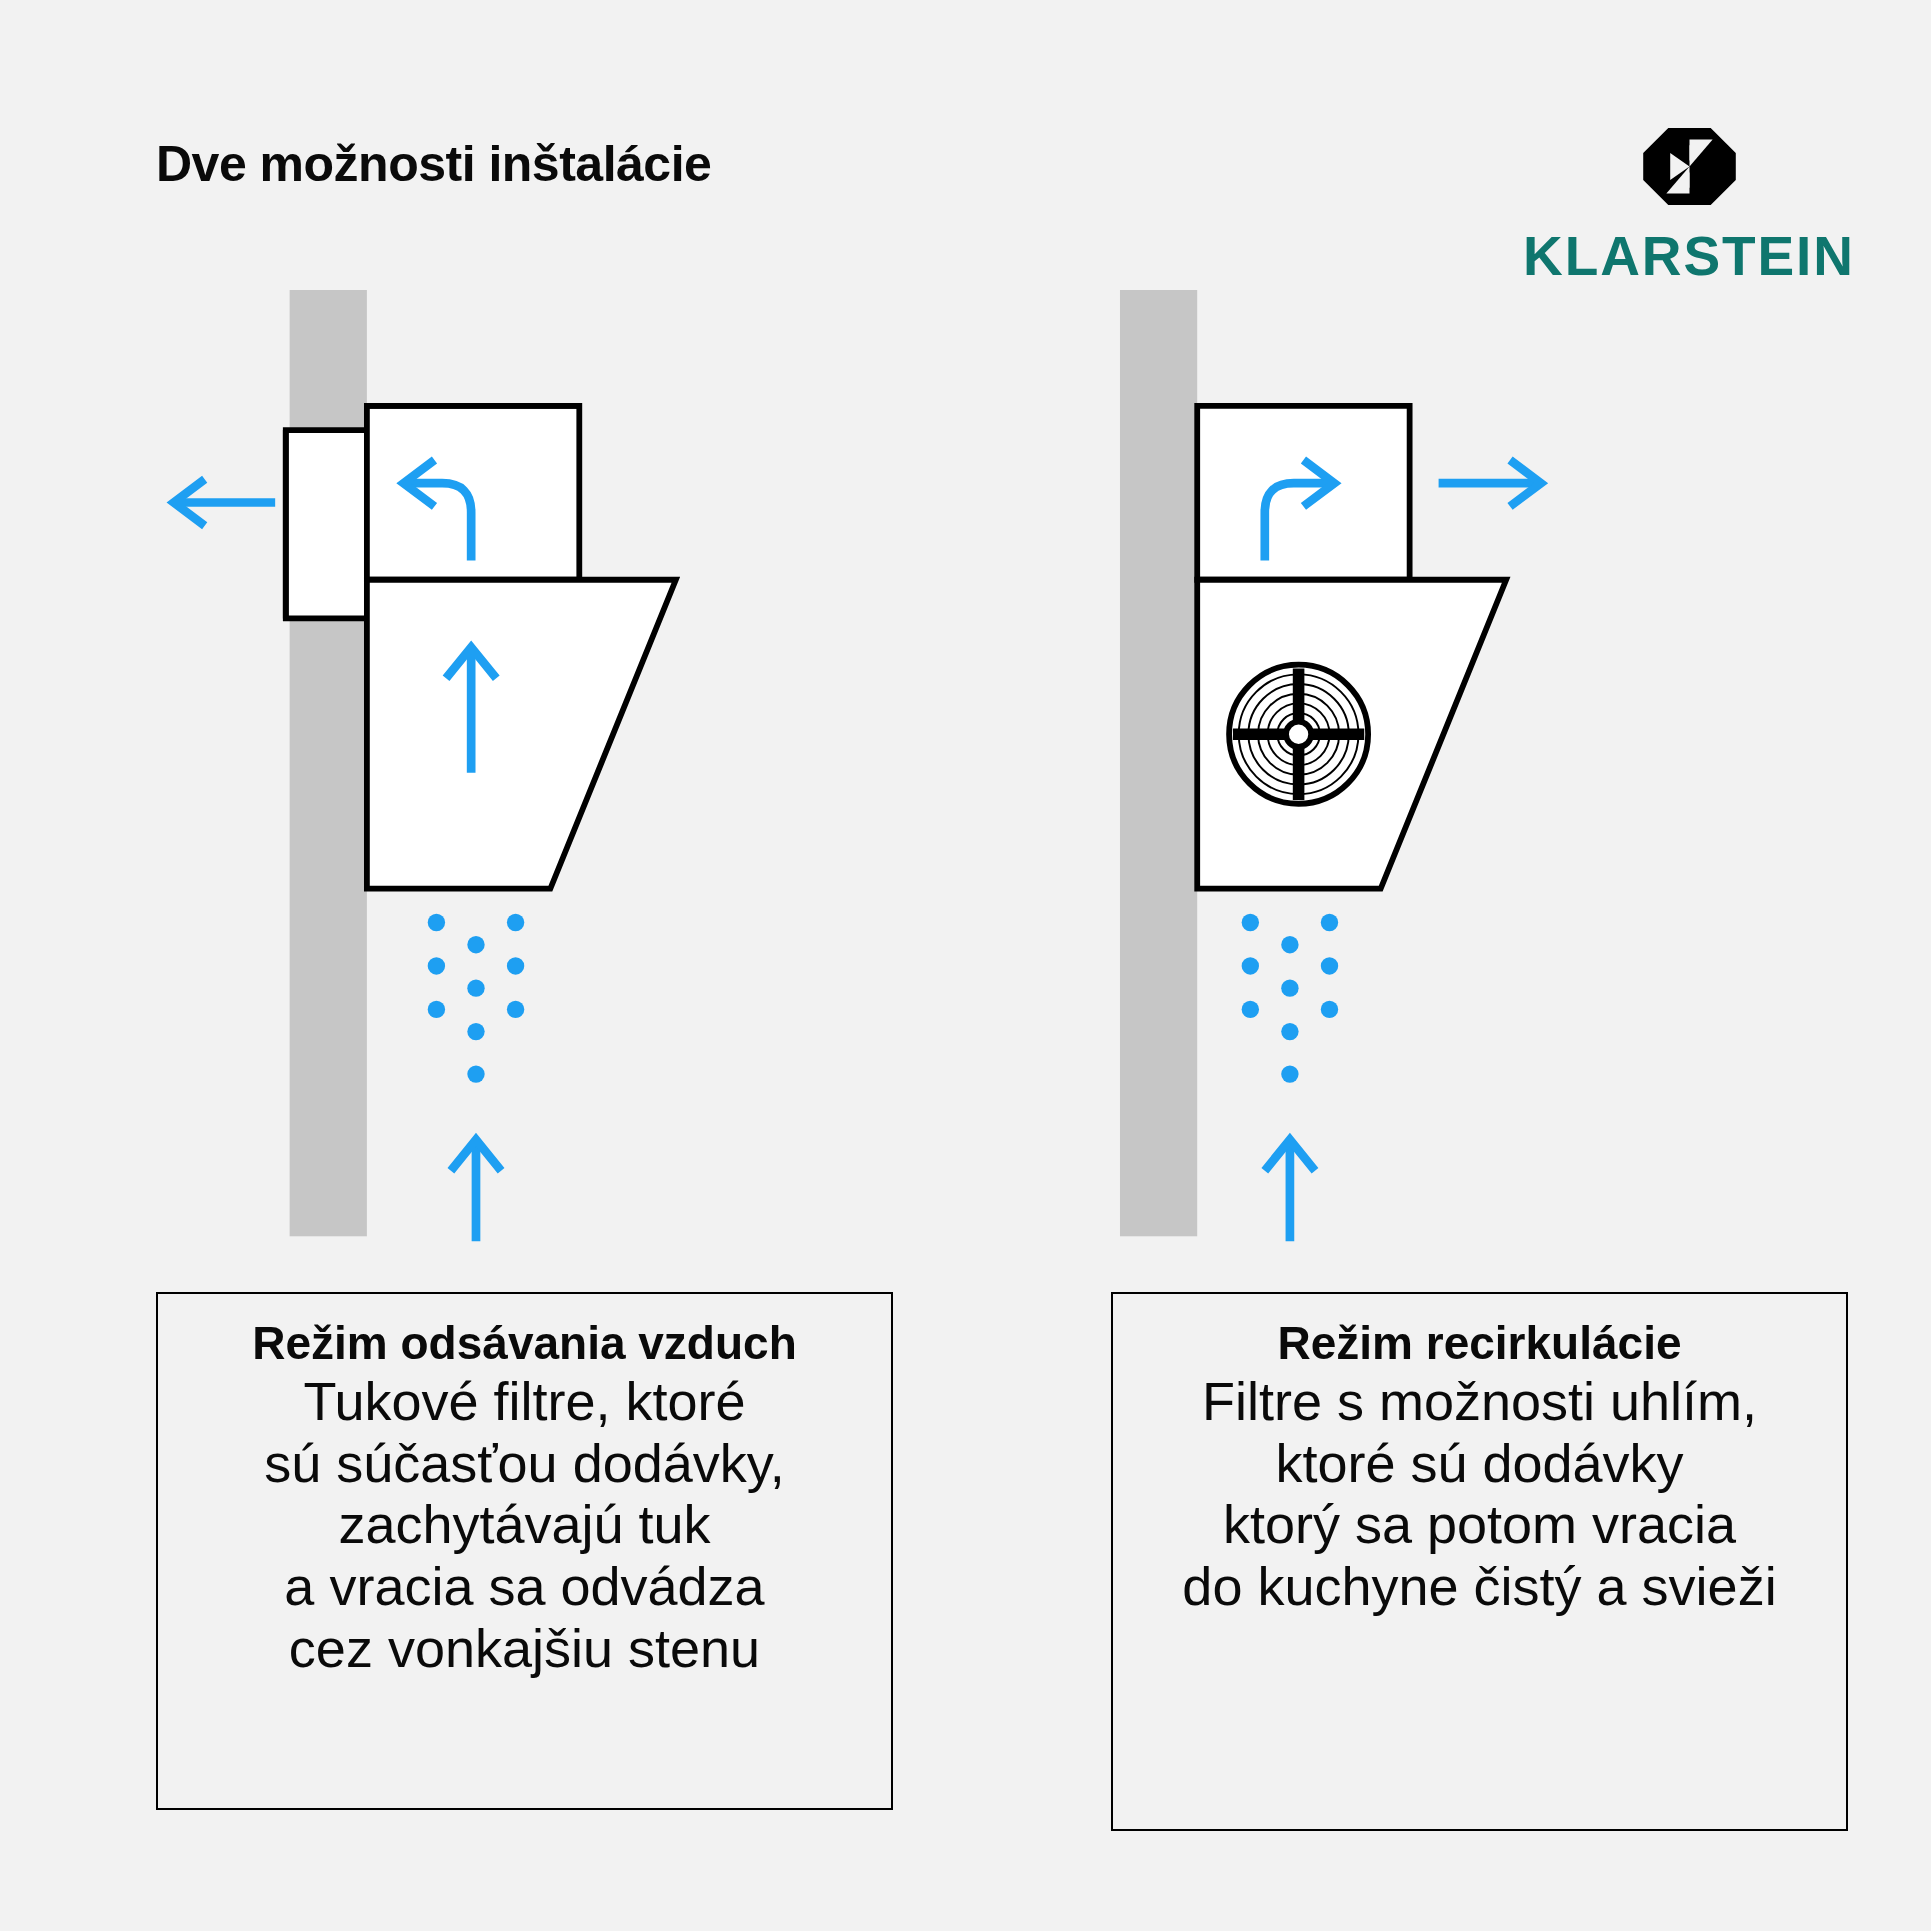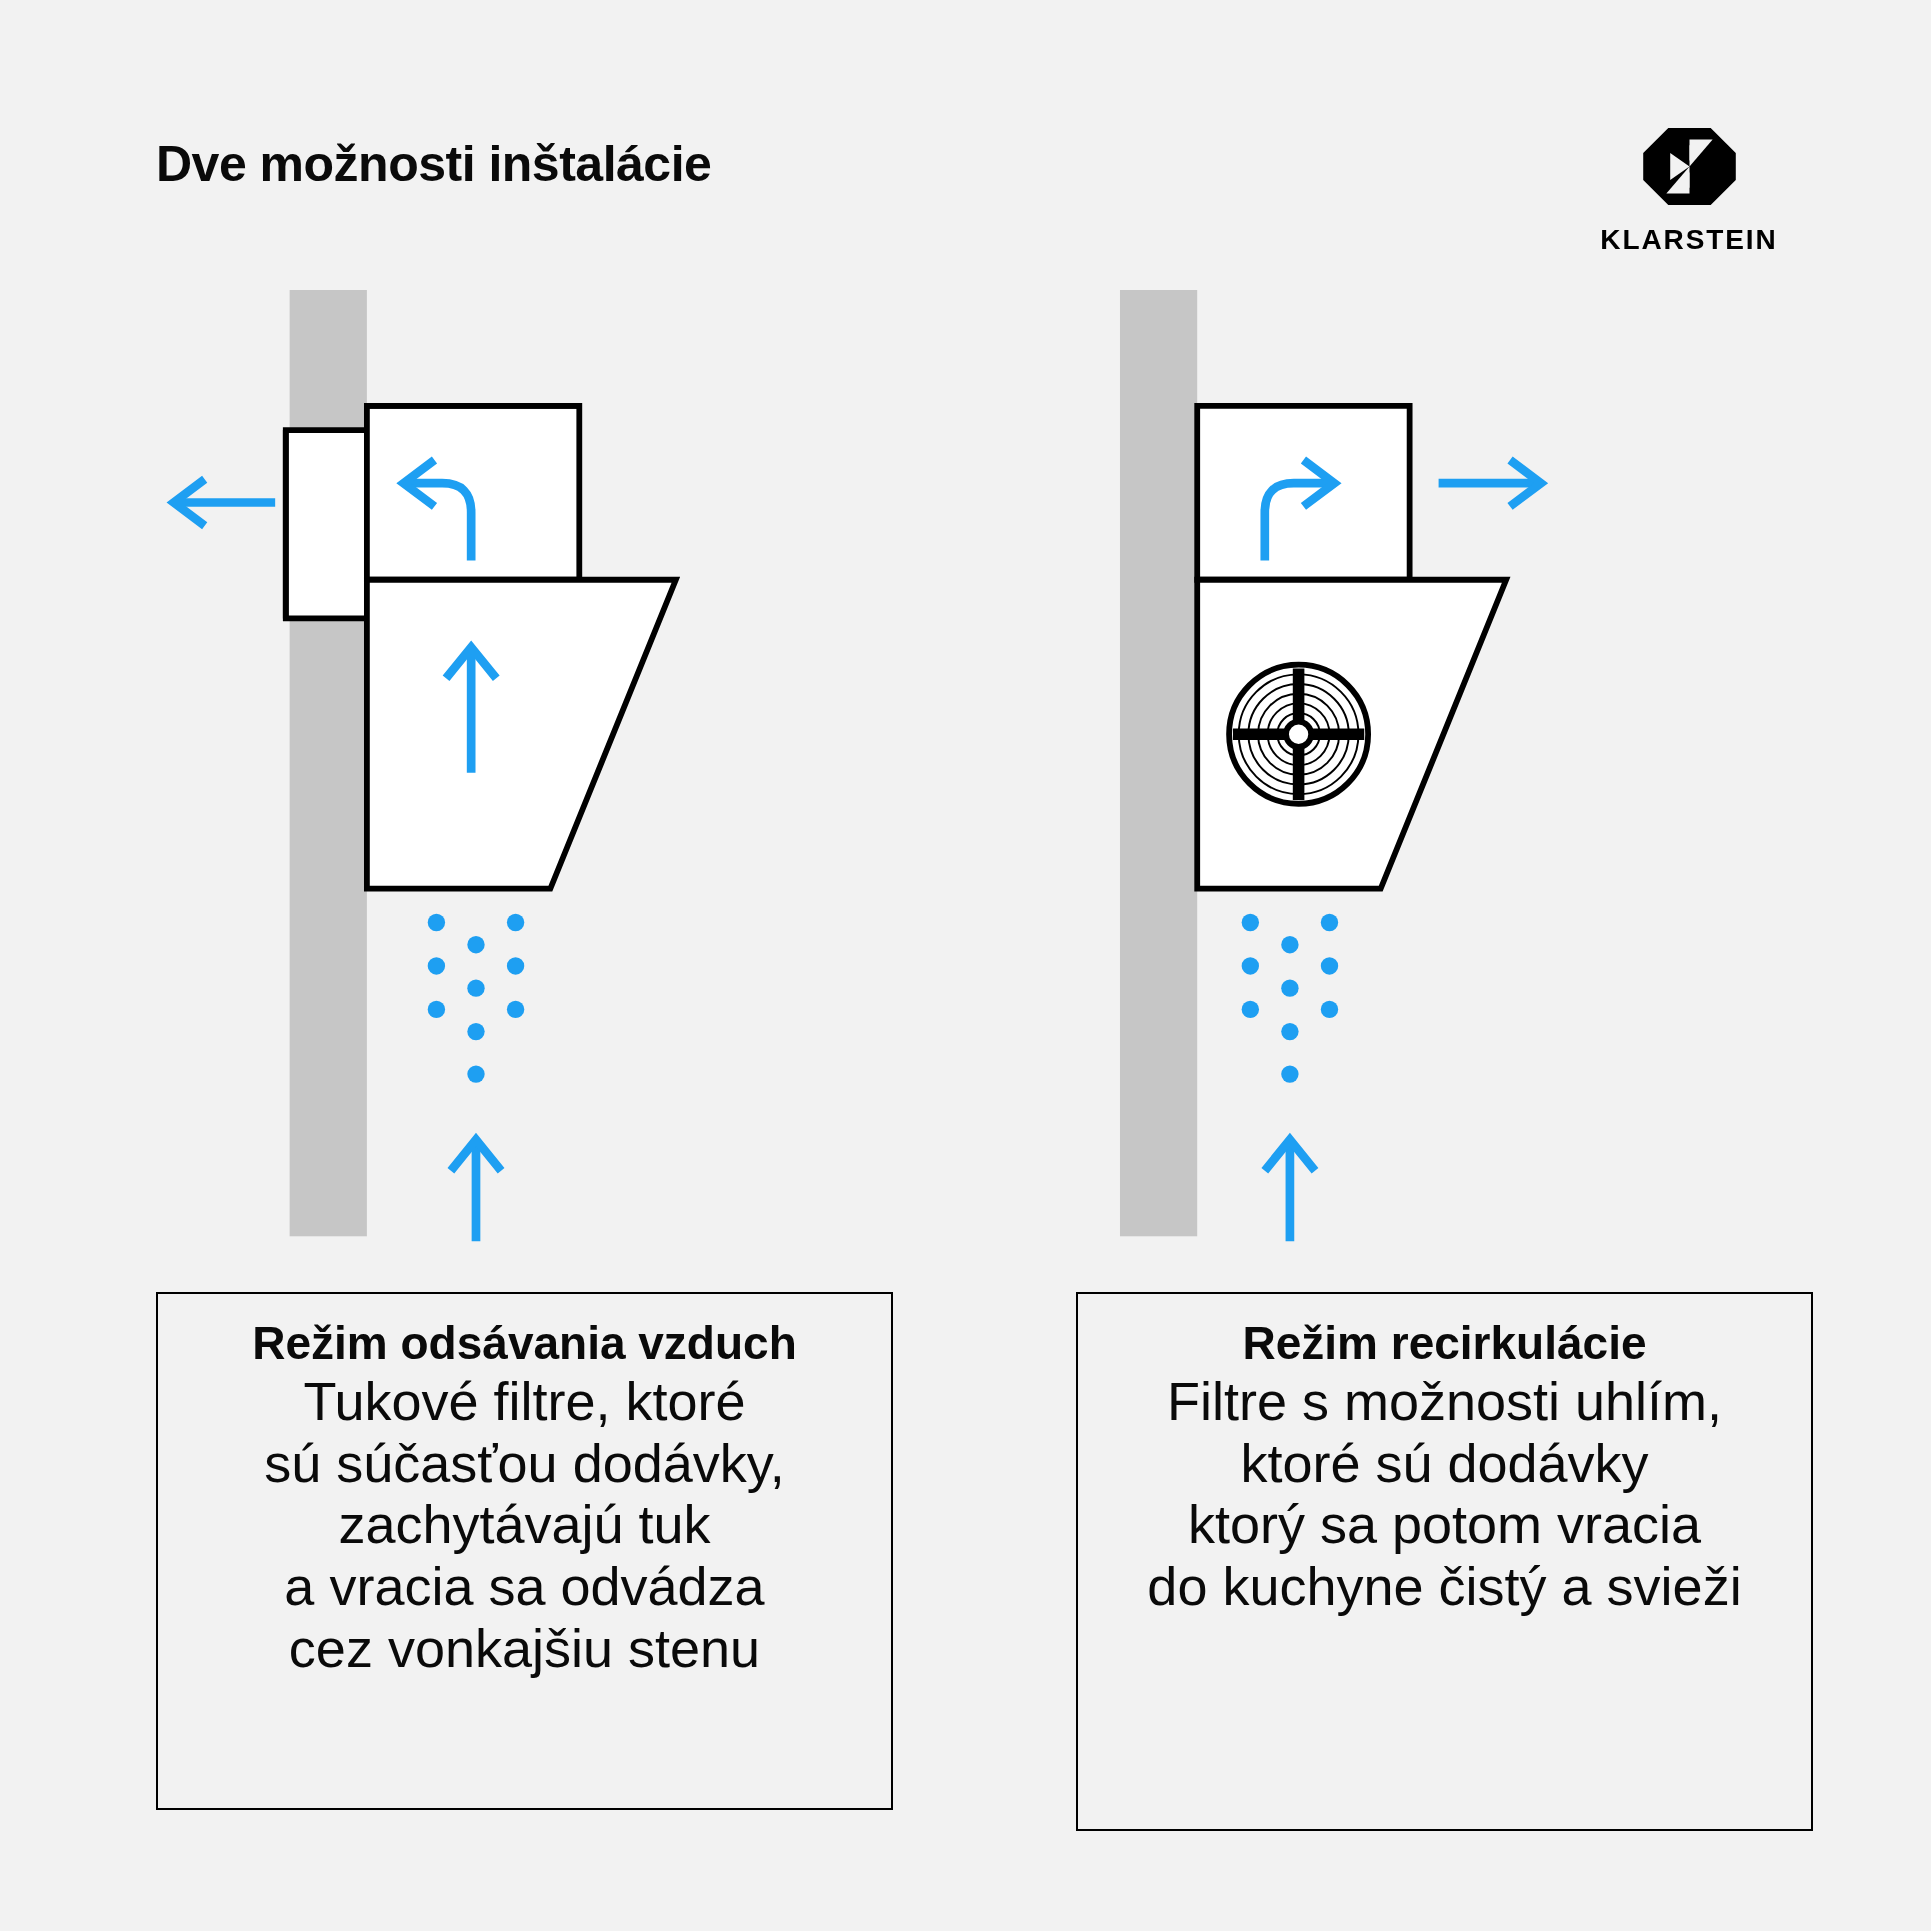--- a/index.html
+++ b/index.html
@@ -37,24 +37,24 @@
     width: 348px;
     text-align: center;
   }
   .brand-mark {
     display: block;
     margin: 0 auto 17.4px auto;
     width: 97px;
     height: 81px;
   }
   .brand-name {
-    font-size: 28px;
+    font-size: 55px;
     font-weight: bold;
     letter-spacing: 1.9px;
-    color: #000000;
+    color: #0f766e;
   }
   .diagram {
     position: absolute;
     left: 0;
     top: 290px;
     width: 1931px;
     height: 1014px;
   }
   .caption-box {
     position: absolute;
@@ -64,21 +64,21 @@
     padding: 23px 15.4px 25px 15.4px;
     text-align: center;
   }
   .caption-left {
     left: 156px;
     top: 1292px;
     width: 737px;
     height: 518px;
   }
   .caption-right {
-    left: 1076px;
+    left: 1111px;
     top: 1292px;
     width: 737px;
     height: 539px;
   }
   .cap-title {
     font-size: 46px;
     font-weight: bold;
     line-height: 1.14;
     color: #0a0a0a;
   }

